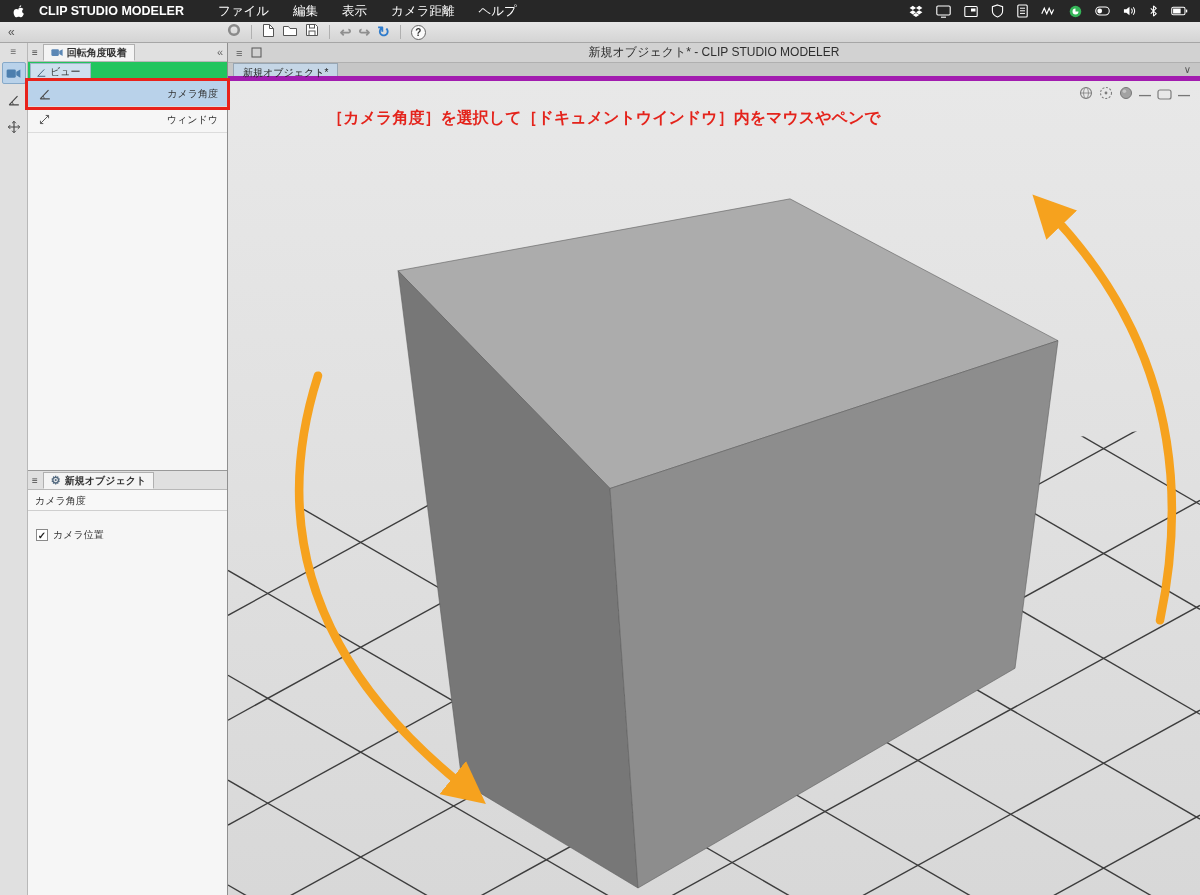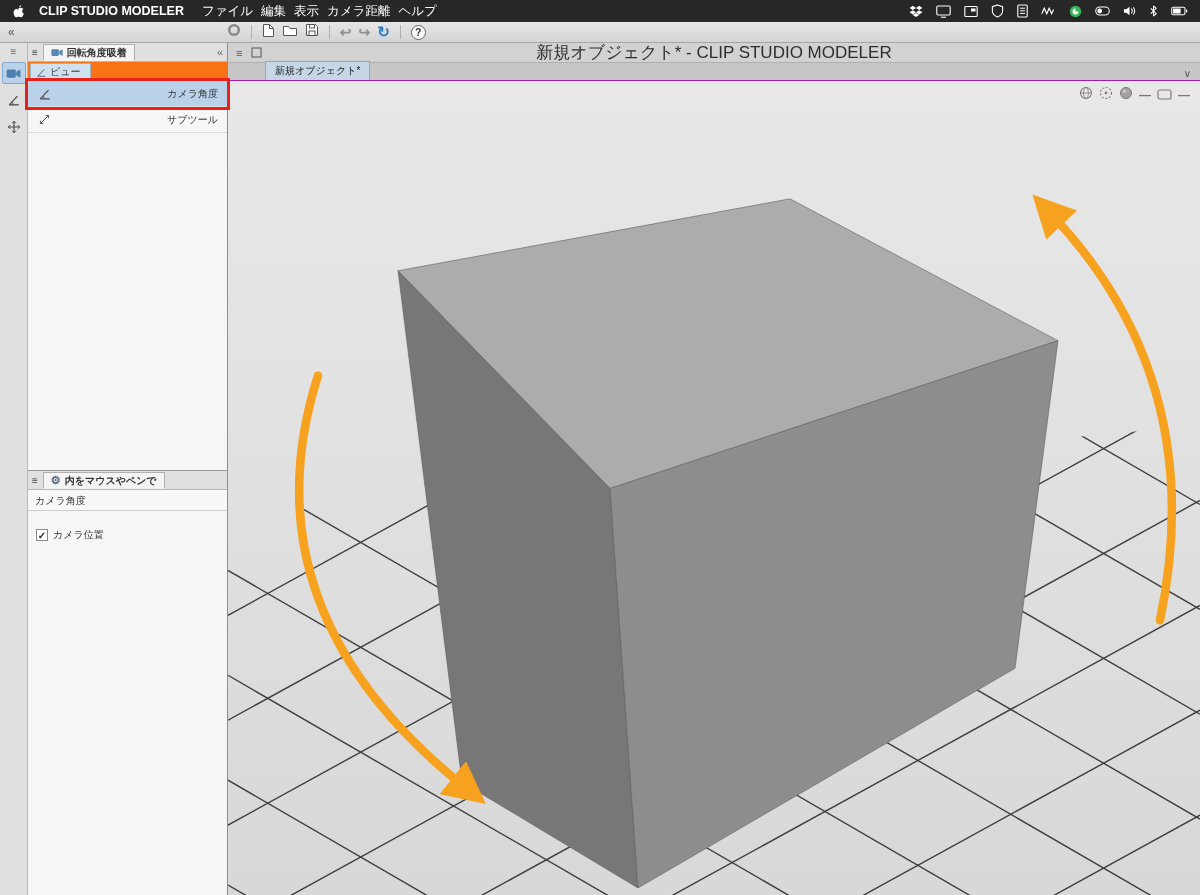--- a/index.html
+++ b/index.html
@@ -4,21 +4,21 @@
 <style>
   * { margin:0; padding:0; box-sizing:border-box; }
   html,body { width:1200px; height:895px; overflow:hidden; }
   body { font-family:"Liberation Sans",sans-serif; background:#d6d6d6; }
   .screen { width:1200px; height:895px; position:relative; user-select:none; }
 
   
   .menubar { height:22px; background:#272727; color:#fff; display:flex; align-items:center; font-size:12.5px; padding:0 12px; }
   .apple { display:flex; align-items:center; margin-right:14px; }
   .app-name { font-weight:bold; margin-right:10px; }
-  .menu-item { margin-left:8px; }
+  .menu-item { margin-left:24px; }
   .menubar-right { margin-left:auto; display:flex; align-items:center; gap:13px; }
   .mb-icon { display:flex; align-items:center; }
 
   
   .toolbar { height:21px; background:linear-gradient(#e6e6e6,#d4d4d4); border-bottom:1px solid #a6a6a6; display:flex; align-items:center; padding-left:8px; }
   .toolbar .collapse-glyph { font-size:12px; color:#555; }
   .toolbar-icons { margin-left:212px; display:flex; align-items:center; gap:7px; }
   .tb-sep { width:1px; height:14px; background:#b0b0b0; margin:0 3px; }
   .tb-glyph { font-size:14px; color:#8f8f8f; font-weight:bold; line-height:14px; }
   .tb-glyph.blue { color:#2e7bcc; font-size:15px; }
@@ -35,40 +35,40 @@
   .tool-btn.selected { background:#b9d2ea; border:1px solid #86a9c9; }
 
   .panels { flex:1; display:flex; flex-direction:column; }
   .panel-header { height:19px; background:#e0e0e0; border-bottom:1px solid #b8b8b8; display:flex; align-items:center; padding:0 4px; gap:5px; font-size:10px; color:#444; }
   .panel-tab { display:flex; align-items:center; gap:4px; background:#f4f4f4; border:1px solid #b0b0b0; border-bottom:1px solid #f4f4f4; padding:1px 7px; font-weight:bold; height:17px; margin-bottom:-1px; font-size:10px; color:#333; }
   .header-spacer { flex:1; }
   .collapse-glyph { color:#666; font-size:11px; }
   .gear-glyph { font-size:11px; color:#556b80; }
 
   .subtool-panel { height:428px; display:flex; flex-direction:column; border-bottom:1px solid #999; background:#f4f4f4; }
-  .group-tabs { height:19px; background:#f97316; border-bottom:1px solid #bdbdbd; display:flex; align-items:flex-end; padding-left:2px; }
+  .group-tabs { height:19px; background:#22c55e; border-bottom:1px solid #bdbdbd; display:flex; align-items:flex-end; padding-left:2px; }
   .group-tab { display:flex; align-items:center; gap:3px; background:#cfe0ef; border:1px solid #9fb6c9; border-bottom:none; font-size:10px; padding:1px 10px 1px 5px; color:#333; }
   .subtool-list { flex:1; background:#f6f6f6; }
   .subtool-item { height:26px; display:flex; align-items:center; padding:0 9px 0 10px; border-bottom:1px solid #dcdcdc; font-size:10px; color:#333; position:relative; background:#f6f6f6; }
   .subtool-item .label { margin-left:auto; }
   .subtool-item.selected { background:#b9d2ea; }
   .subtool-item.red-boxed { outline:3px solid #e8221b; z-index:2; }
 
   .toolprop-panel { flex:1; display:flex; flex-direction:column; background:#f6f6f6; }
   .tp-toolname { height:21px; line-height:21px; padding-left:7px; font-size:10px; color:#333; border-bottom:1px solid #cfcfcf; background:#f8f8f8; }
   .tp-body { padding:17px 8px; }
   .checkbox-row { display:flex; align-items:center; font-size:10px; color:#333; gap:5px; }
   .checkbox { width:12px; height:12px; background:#fff; border:1px solid #8a8a8a; font-size:10px; line-height:11px; text-align:center; color:#1c1c1c; font-weight:bold; }
 
   
   .right-col { flex:1; display:flex; flex-direction:column; min-width:0; }
   .doc-titlebar { height:20px; background:#d2d2d2; border-bottom:1px solid #b0b0b0; position:relative; display:flex; align-items:center; padding-left:8px; gap:9px; }
   .tb-small-glyph { font-size:11px; color:#555; z-index:1; }
-  .doc-title { position:absolute; left:0; right:0; text-align:center; font-size:17px; color:#2e2e2e; }
-  .doc-tabbar { height:18px; background:#c6c6c6; border-bottom:1px solid #a21caf; display:flex; align-items:flex-end; position:relative;padding-left:32px; }
+  .doc-title { position:absolute; left:0; right:0; text-align:center; font-size:12px; color:#2e2e2e; }
+  .doc-tabbar { height:18px; background:#c6c6c6; border-bottom:5px solid #a21caf; display:flex; position:relative; }
   .doc-tab { background:#c5d6e6; border:1px solid #97a6b4; border-bottom:none; font-size:10px; padding:2px 9px 2px 9px; margin-left:5px; color:#222; }
   .tab-chevron { position:absolute; right:9px; bottom:1px; font-size:10px; color:#555; }
 
   .viewport { flex:1; position:relative; background:linear-gradient(#e8e8e8,#d8d8d8); overflow:hidden; }
   .scene { position:absolute; inset:0; width:100%; height:100%; }
   .instruction { position:absolute; top:24px; left:6px; width:740px; text-align:center; font-size:16px; font-weight:bold; color:#e4231b; line-height:26px; pointer-events:none; z-index:3; }
   .vp-controls { position:absolute; top:5px; right:10px; display:flex; align-items:center; gap:6px; z-index:3; }
   .vp-minus { color:#777; font-size:12px; font-weight:bold; line-height:12px; }
 </style>
 </head>
@@ -237,31 +237,31 @@
               <svg viewBox="0 0 16 16" width="14" height="14">
                   <path d="M2.5 13.5h11M2.5 13.5 12 3.5" stroke="#4a4a4a" fill="none" stroke-width="1.3"></path>
                   <path d="M7 13.5A4.5 4.5 0 0 0 5.8 10.4" stroke="#4a4a4a" fill="none" stroke-width="1.1"></path>
                 </svg>
               <span class="label">カメラ角度</span>
             </div>
             <div class="subtool-item">
               <svg viewBox="0 0 16 16" width="13" height="13">
                   <path d="M3 13 13 3M3 13V9.5M3 13h3.5M13 3v3.5M13 3H9.5" stroke="#555" fill="none" stroke-width="1.2"></path>
                 </svg>
-              <span class="label">サブツール</span>
+              <span class="label">ウィンドウ</span>
             </div>
           </div>
         </div>
 
         <div class="toolprop-panel">
           <div class="panel-header">
             <span>≡</span>
             <span class="panel-tab">
               <span class="gear-glyph">⚙</span>
-              <span>内をマウスやペンで</span>
+              <span>新規オブジェクト</span>
             </span>
             <span class="header-spacer"></span>
           </div>
           <div class="tp-toolname">カメラ角度</div>
           <div class="tp-body">
             <div class="checkbox-row">
               <span class="checkbox">✓</span>
               <span>カメラ位置</span>
             </div>
           </div>
@@ -326,20 +326,21 @@
             <polygon points="382,408 830,260 787,588 410,808" fill="#8d8d8d"></polygon>
           </g>
 
           <g fill="none" stroke="#F6A21E" stroke-width="8.5" stroke-linecap="round">
             <path d="M 90 295 Q 15 530 238 708" marker-end="url(#ah)"></path>
             <path d="M 932 540 Q 982 300 822 132" marker-end="url(#ah)"></path>
           </g>
         </svg>
 
         <div class="instruction">
+          <div>［カメラ角度］を選択して［ドキュメントウインドウ］内をマウスやペンで</div>
         </div>
 
         <div class="vp-controls">
           <span><svg width="14" height="14">
                 <circle cx="7" cy="7" r="5.5" fill="none" stroke="#7d7d7d" stroke-width="1.1"></circle>
                 <ellipse cx="7" cy="7" rx="2.4" ry="5.5" fill="none" stroke="#7d7d7d" stroke-width="0.8"></ellipse>
                 <path d="M1.7 7h10.6" stroke="#7d7d7d" stroke-width="0.8"></path>
               </svg></span>
           <span><svg width="14" height="14">
                 <circle cx="7" cy="7" r="5.5" fill="none" stroke="#7d7d7d" stroke-width="1.1" stroke-dasharray="2 1.6"></circle>

